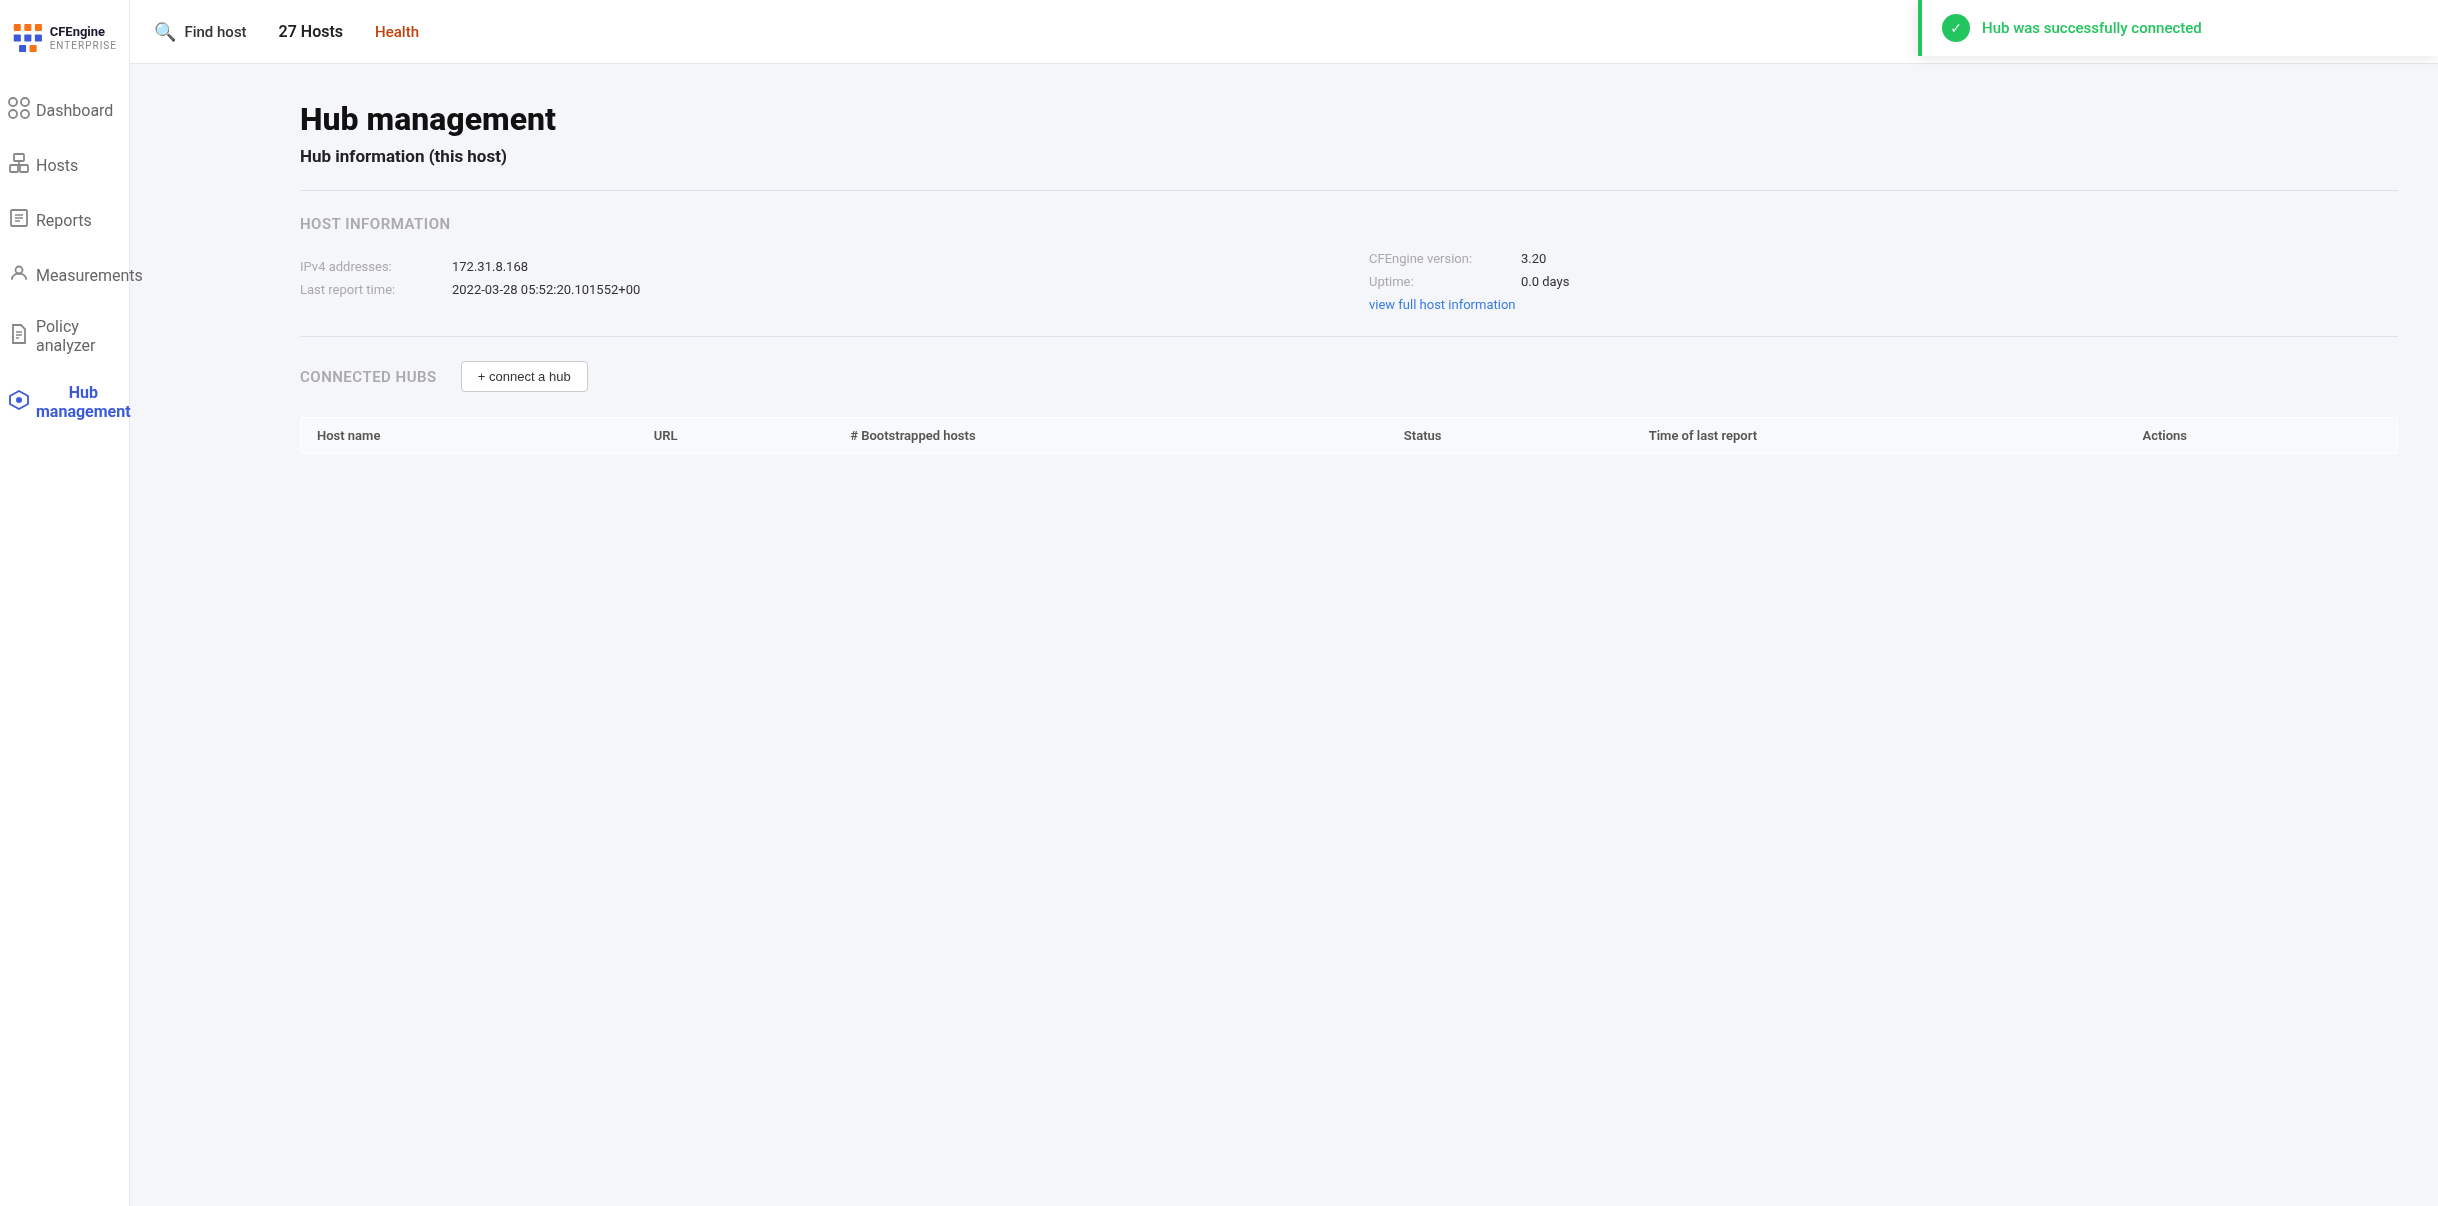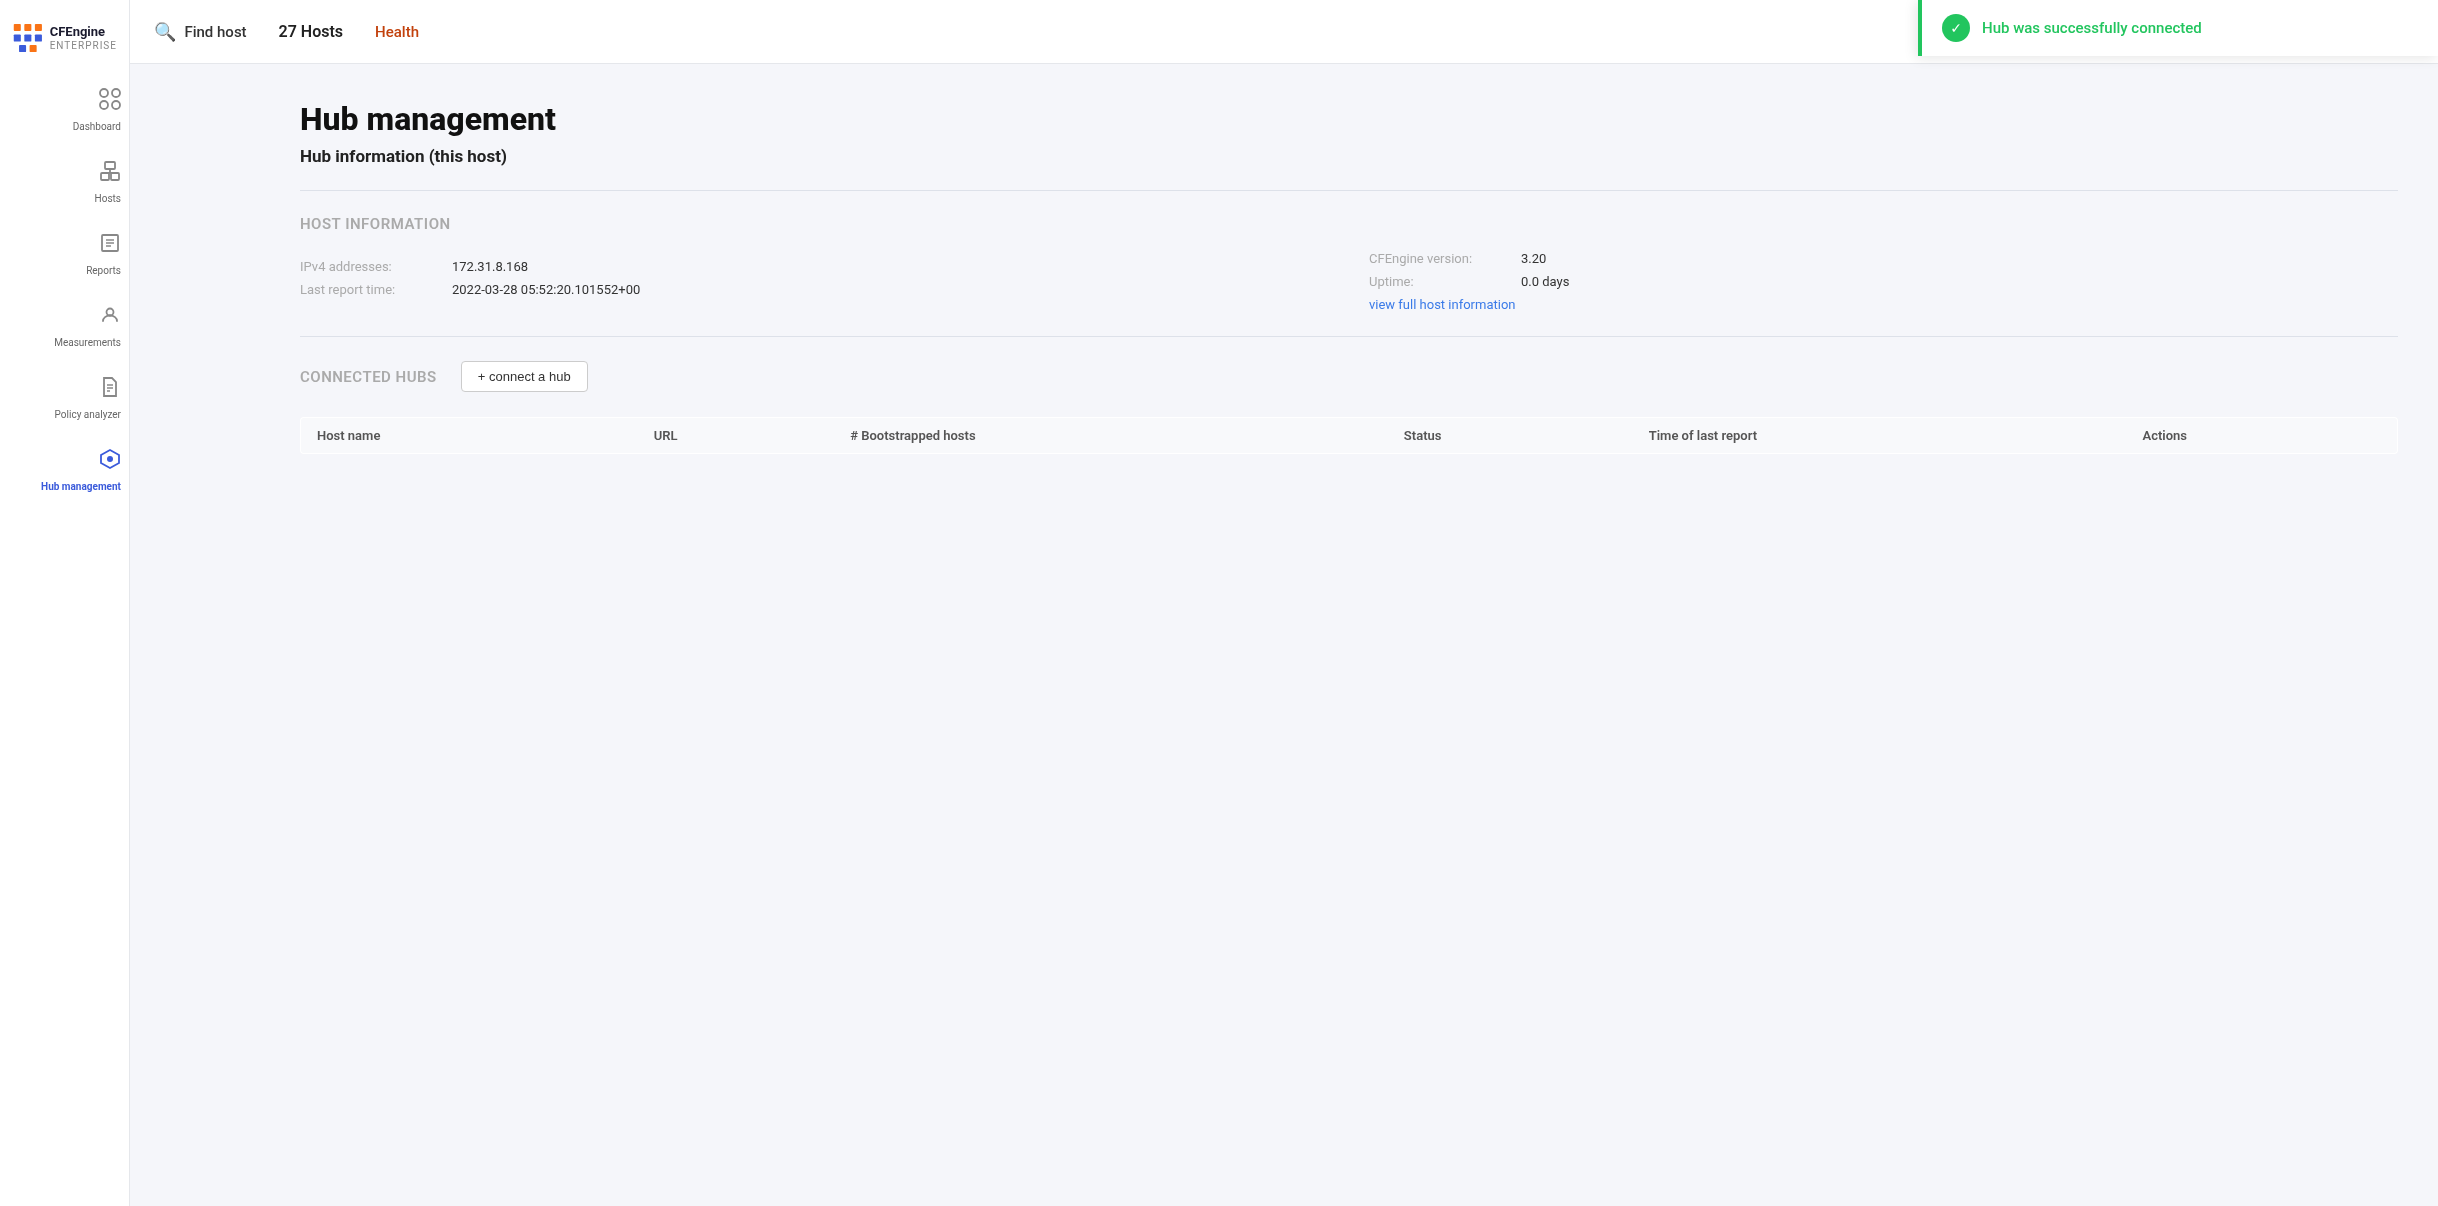--- a/index.html
+++ b/index.html
@@ -12,45 +12,46 @@
     .sidebar {
       width: 130px;
       min-width: 130px;
       background: #fff;
       border-right: 1px solid #e5e7eb;
       display: flex;
       flex-direction: column;
       align-items: center;
       padding-top: 10px;
       z-index: 10;
+      gap: 9px;
     }
     .sidebar-logo {
       display: flex;
       align-items: center;
       gap: 6px;
       padding: 10px 12px 20px;
       width: 100%;
     }
     .logo-icon {
       width: 36px;
       height: 36px;
     }
     .logo-text { font-size: 13px; font-weight: 700; color: #1a1a2e; line-height: 1.1; }
     .logo-sub { font-size: 10px; color: #888; letter-spacing: 1px; text-transform: uppercase; }
 
     .sidebar-nav { width: 100%; display: flex; flex-direction: column; align-items: center; gap: 4px; }
     .sidebar-item {
       width: 100%;
       display: flex;
-      flex-direction: column;
-      align-items: flex-end;
+      flex-direction: row;
+      align-items: center;
       padding: 12px 8px;
       cursor: pointer;
       color: #666;
-      font-size: 10px;
+      font-size: 16px;
       gap: 6px;
       border-radius: 0;
       transition: background 0.15s;
     }
     .sidebar-item.active { color: #3b5bdb; font-weight: 600; }
     .sidebar-item .icon-wrap { font-size: 22px; }
 
     
     .top-nav {
       position: fixed;

